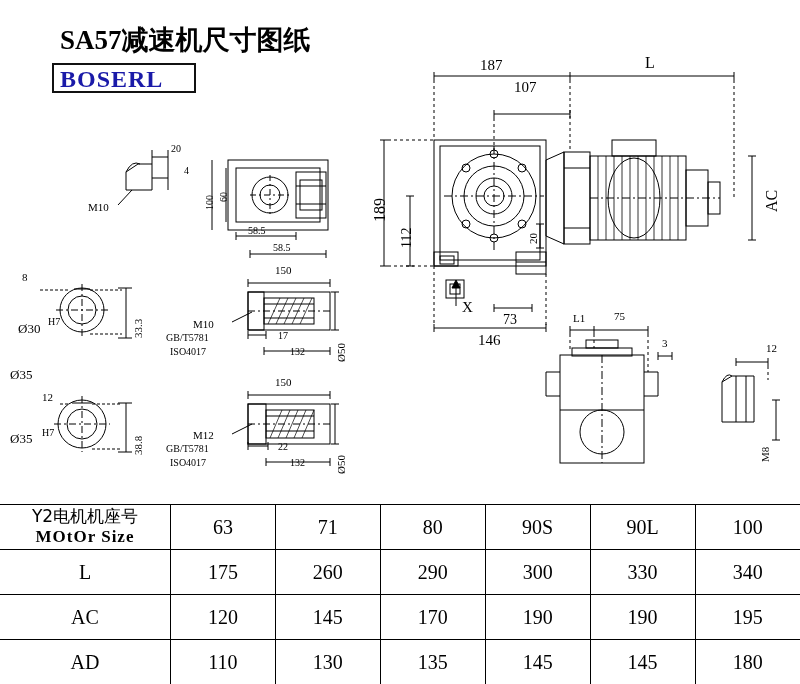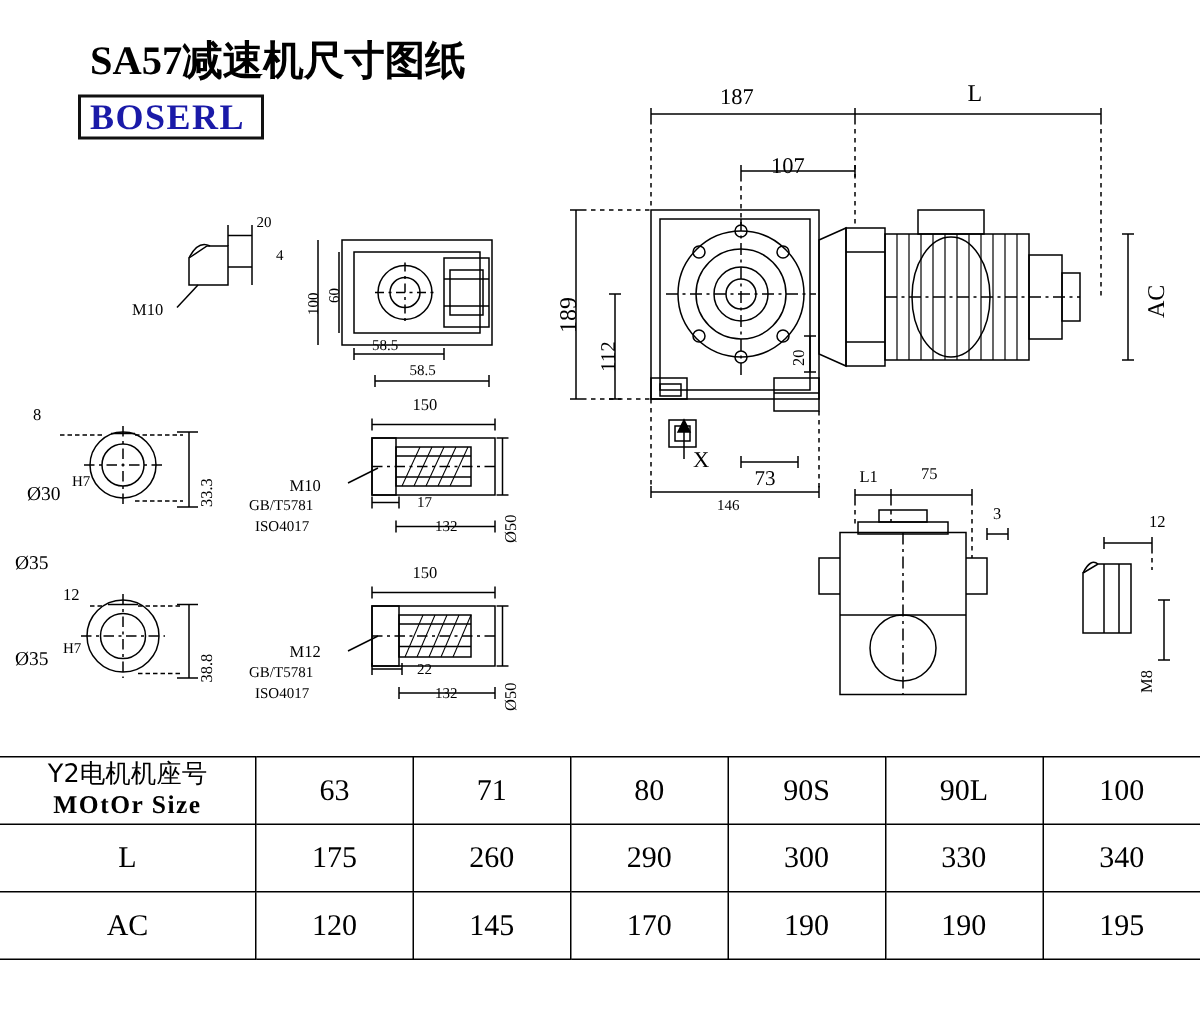--- a/index.html
+++ b/index.html
@@ -12,21 +12,21 @@
     overflow:hidden;
   }
   .abs{position:absolute;margin-left:12px;}
   #title{
     left:48px;top:22px;
     font-size:27px;font-weight:bold;
     letter-spacing:0px;
     font-family:"Liberation Serif", serif;
   }
   #logo{
-    left:40px;top:63px;width:124px;height:30px;
+    left:40px;top:63px;width:144px;height:30px;
     border:2px solid #111;
     box-sizing:border-box;
     padding-left:36px;
   }
   #logo span{
     position:absolute;left:6px;top:1px;
     font-family:"Liberation Serif", serif;
     font-weight:bold;font-size:24px;color:#1a1aa8;
     letter-spacing:1px;
   }
@@ -330,28 +330,28 @@
     <line x1="776" y1="400" x2="776" y2="440"></line>
     <line x1="772" y1="400" x2="780" y2="400"></line>
     <line x1="772" y1="440" x2="780" y2="440"></line>
   </g>
 </svg>
 
 <div>
 
   <span class="lbl" style="left:480px;top:58px;font-size:15px;text-align:right;">187</span>
   <span class="lbl" style="left:645px;top:55px;font-size:16px;">L</span>
-  <span class="lbl" style="left:514px;top:104px;font-size:15px;">107</span>
+  <span class="lbl" style="left:514px;top:80px;font-size:15px;">107</span>
   <span class="lbl vert" style="left:372px;top:222px;font-size:16px;">189</span>
   <span class="lbl vert" style="left:400px;top:248px;font-size:14px;">112</span>
   <span class="lbl vert" style="left:764px;top:212px;font-size:16px;">AC</span>
   <span class="lbl vert sm" style="left:528px;top:244px;">20</span>
   <span class="lbl" style="left:462px;top:300px;font-size:15px;">X</span>
   <span class="lbl" style="left:503px;top:313px;font-size:14px;">73</span>
-  <span class="lbl" style="left:478px;top:333px;font-size:10px;">146</span>
+  <span class="lbl" style="left:478px;top:333px;font-size:15px;">146</span>
 
   <span class="lbl xs" style="left:171px;top:144px;">20</span>
   <span class="lbl xs" style="left:184px;top:166px;">4</span>
   <span class="lbl sm" style="left:88px;top:202px;">M10</span>
   <span class="lbl vert xs" style="left:205px;top:210px;">100</span>
   <span class="lbl vert xs" style="left:219px;top:202px;">60</span>
   <span class="lbl xs" style="left:248px;top:226px;">58.5</span>
   <span class="lbl xs" style="left:273px;top:243px;">58.5</span>
 
   <span class="lbl sm" style="left:22px;top:272px;">8</span>
@@ -415,15 +415,24 @@
       </tr>
       <tr>
         <td class="head first">AC</td>
         <td>120</td>
         <td>145</td>
         <td>170</td>
         <td>190</td>
         <td>190</td>
         <td class="last">195</td>
       </tr>
+      <tr class="lastrow">
+        <td class="head first">AD</td>
+        <td>110</td>
+        <td>130</td>
+        <td>135</td>
+        <td>145</td>
+        <td>145</td>
+        <td class="last">180</td>
+      </tr>
     </tbody>
   </table>
 </div>
 
 </body></html>

